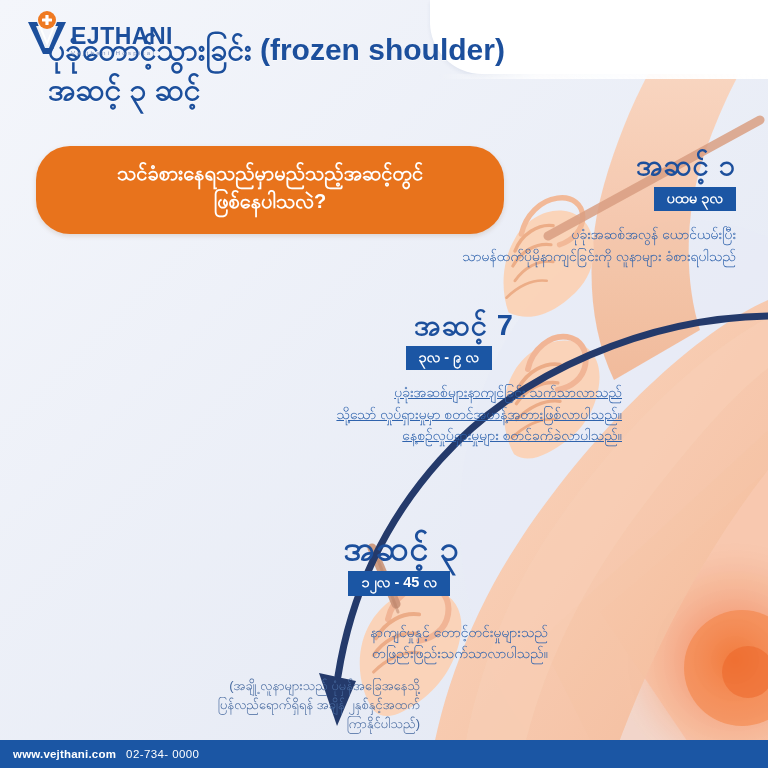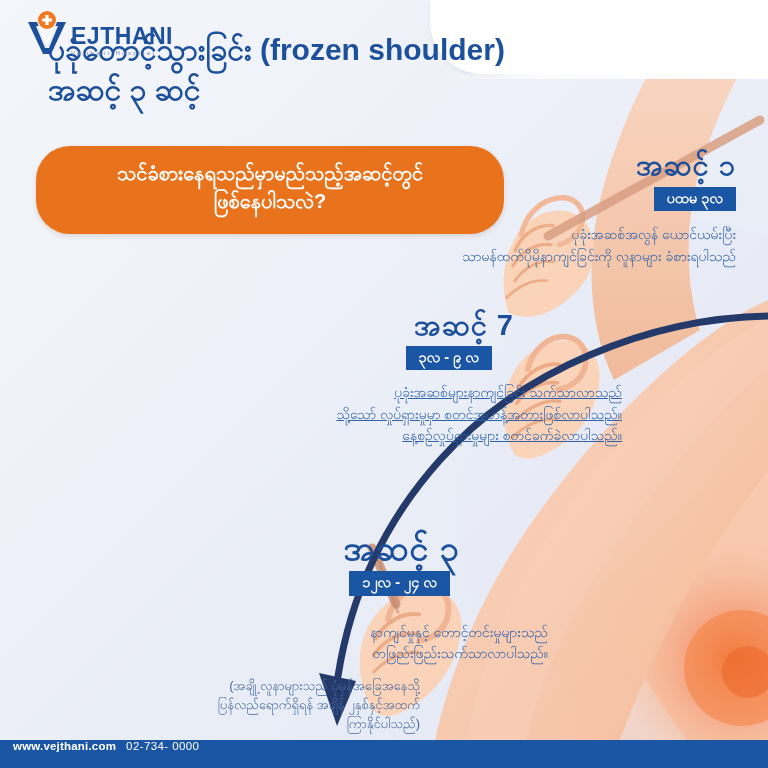--- a/index.html
+++ b/index.html
@@ -169,21 +169,21 @@
 
   
   .footer {
     position: absolute;
     left: 0;
     bottom: 0;
     width: 768px;
     height: 28px;
     background: #1b56a4;
     display: flex;
-    align-items: flex-start;
+    align-items: center;
     z-index: 6;
   }
   .footer-site {
     color: #ffffff;
     font-size: 11.5px;
     font-weight: bold;
     margin-left: 13px;
     letter-spacing: 0.2px;
   }
   .footer-phone {
@@ -327,21 +327,21 @@
     <div class="stage-body">
       <div>ပုခုံးအဆစ်များနာကျင်ခြင်း သက်သာလာသည်</div>
       <div>သို့သော် လှုပ်ရှားမှုမှာ စတင်အဟန့်အတားဖြစ်လာပါသည်။</div>
       <div>နေ့စဉ်လှုပ်ရှားမှုများ စတင်ခက်ခဲလာပါသည်။</div>
     </div>
   </div>
 
   <div class="stage" id="stage-3">
     <div class="stage-head">အဆင့် ၃</div>
     <div class="badge-row">
-      <span class="stage-badge">၁၂လ - ၂၄ လ</span>
+      <span class="stage-badge">၁၂လ - 45 လ</span>
     </div>
     <div class="stage-body">
       <div>နာကျင်မှုနှင့် တောင့်တင်းမှုများသည်</div>
       <div>တဖြည်းဖြည်းသက်သာလာပါသည်။</div>
     </div>
     <div class="stage-note">
       <div>(အချို့ လူနာများသည် ပုံမှန်အခြေအနေသို့</div>
       <div>ပြန်လည်ရောက်ရှိရန် အချိန် ၂နှစ်နှင့်အထက်</div>
       <div>ကြာနိုင်ပါသည်)</div>
     </div>

